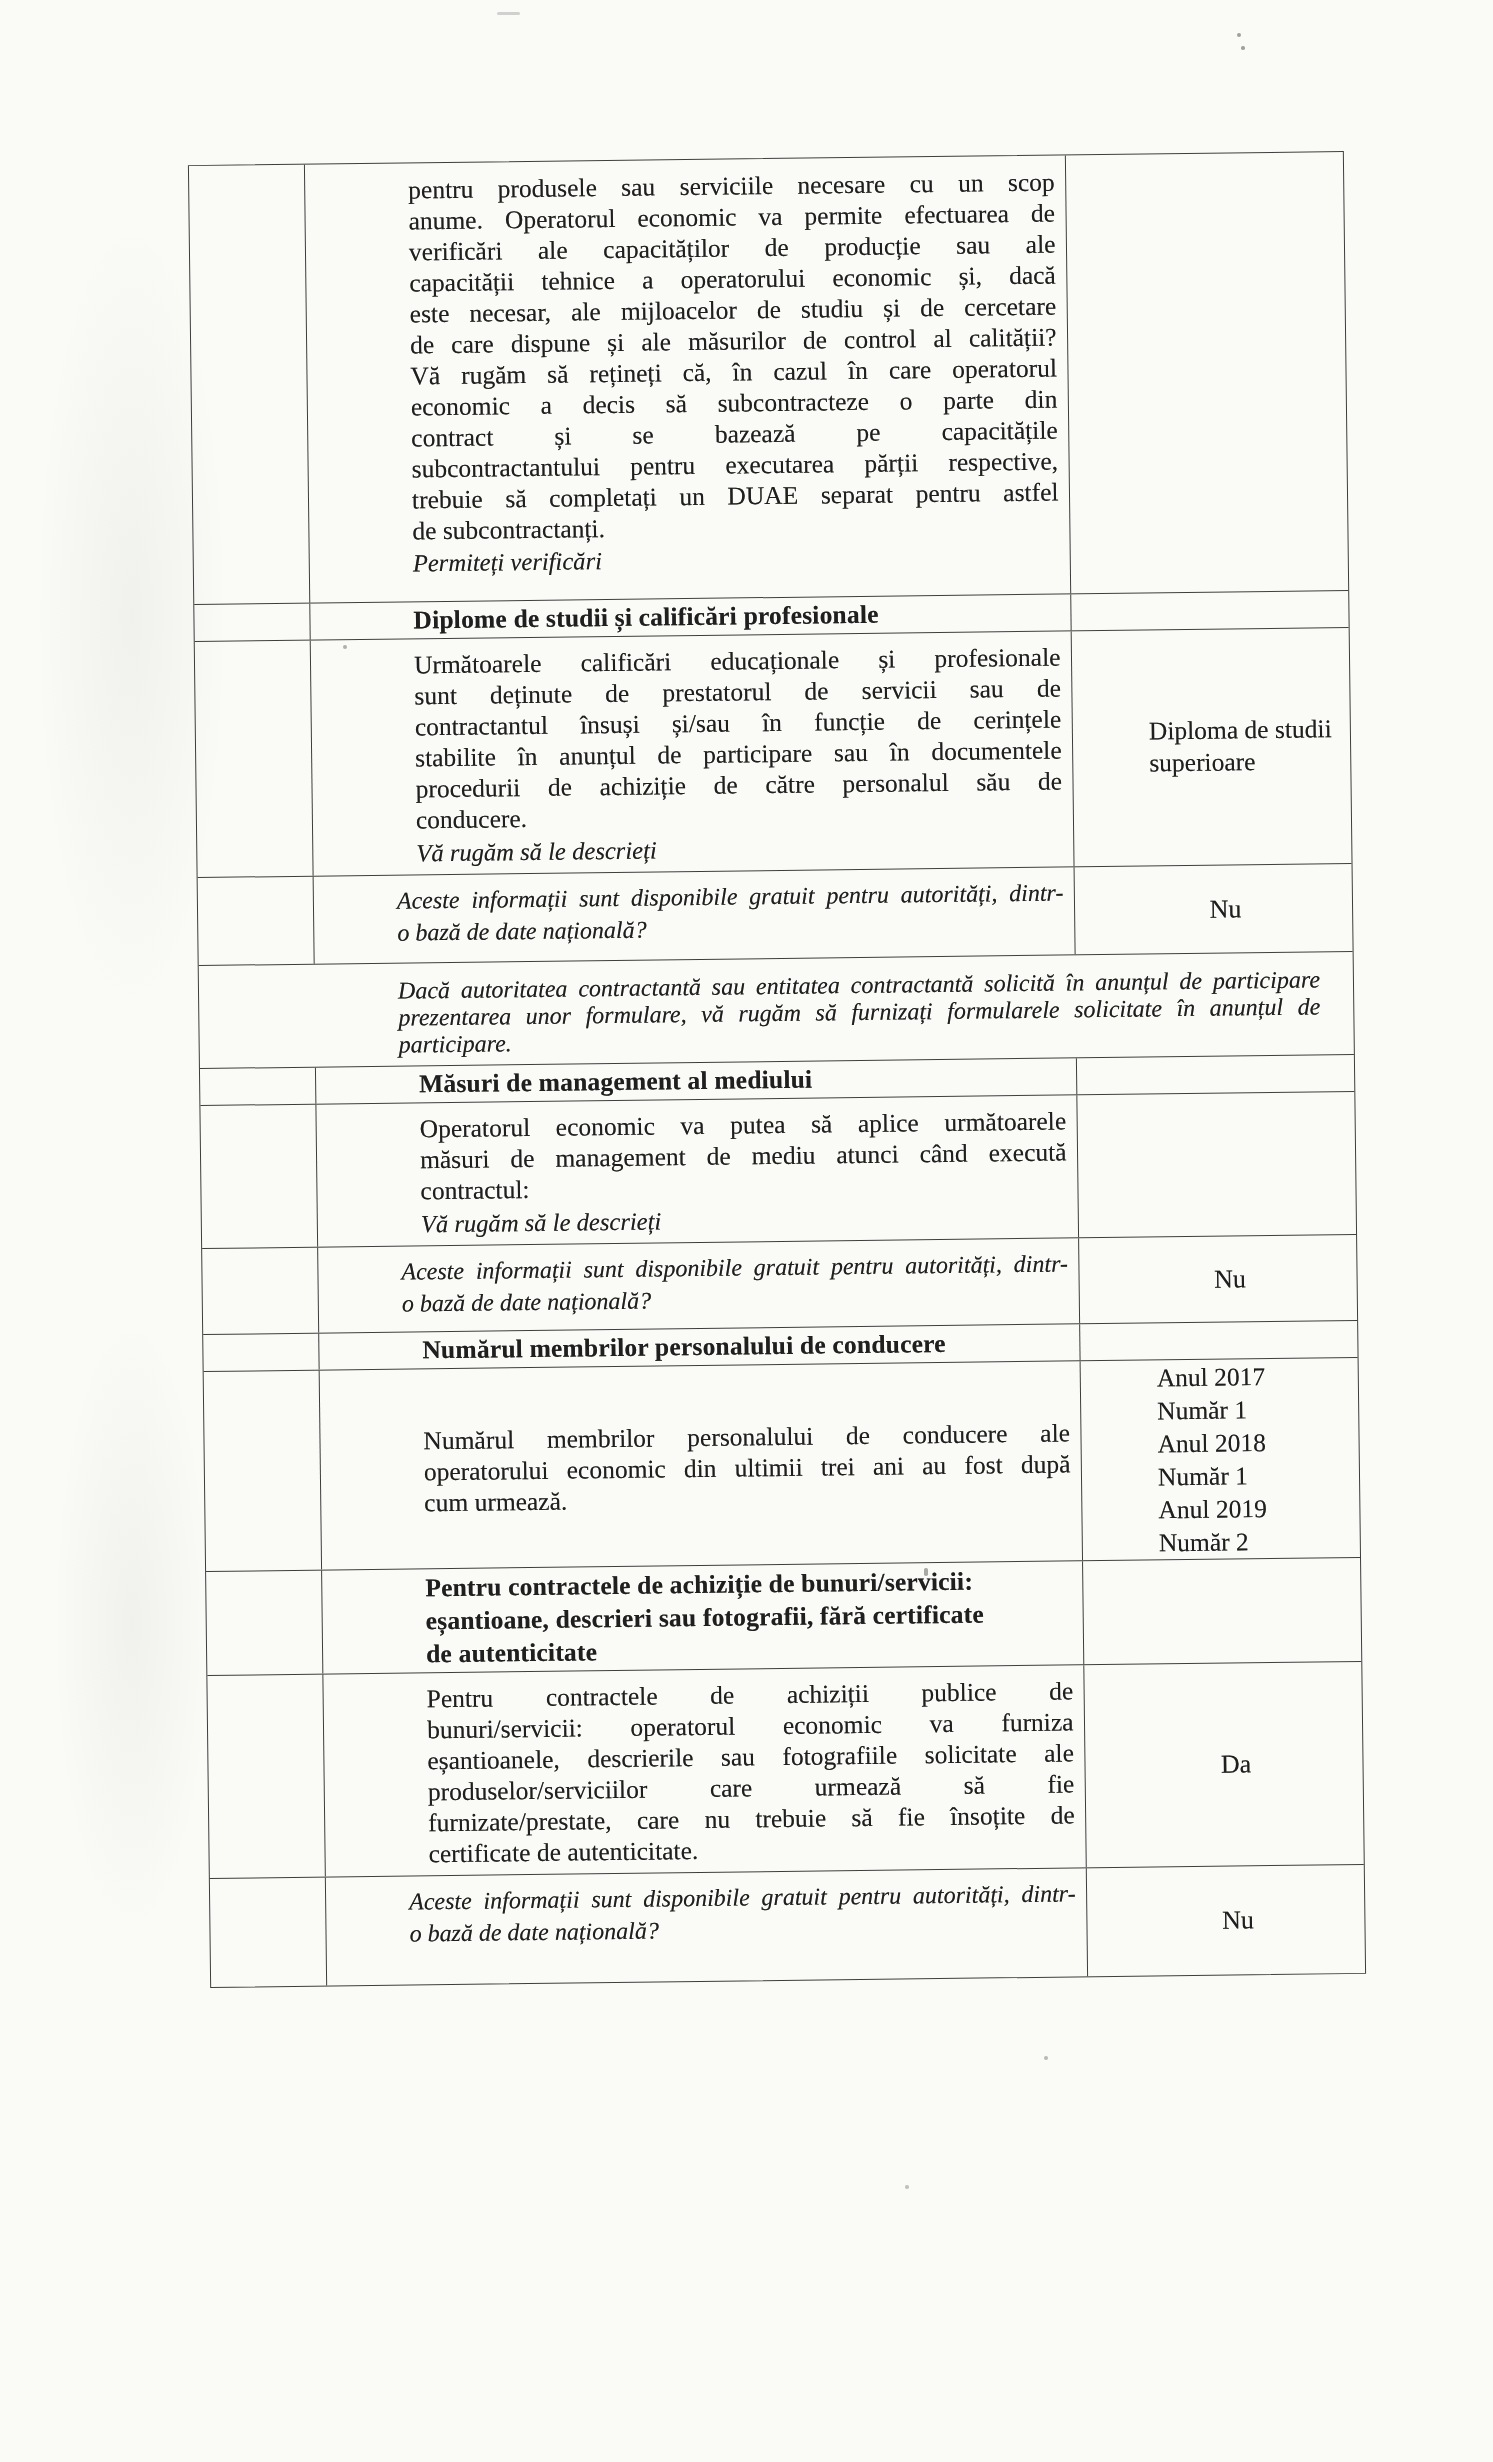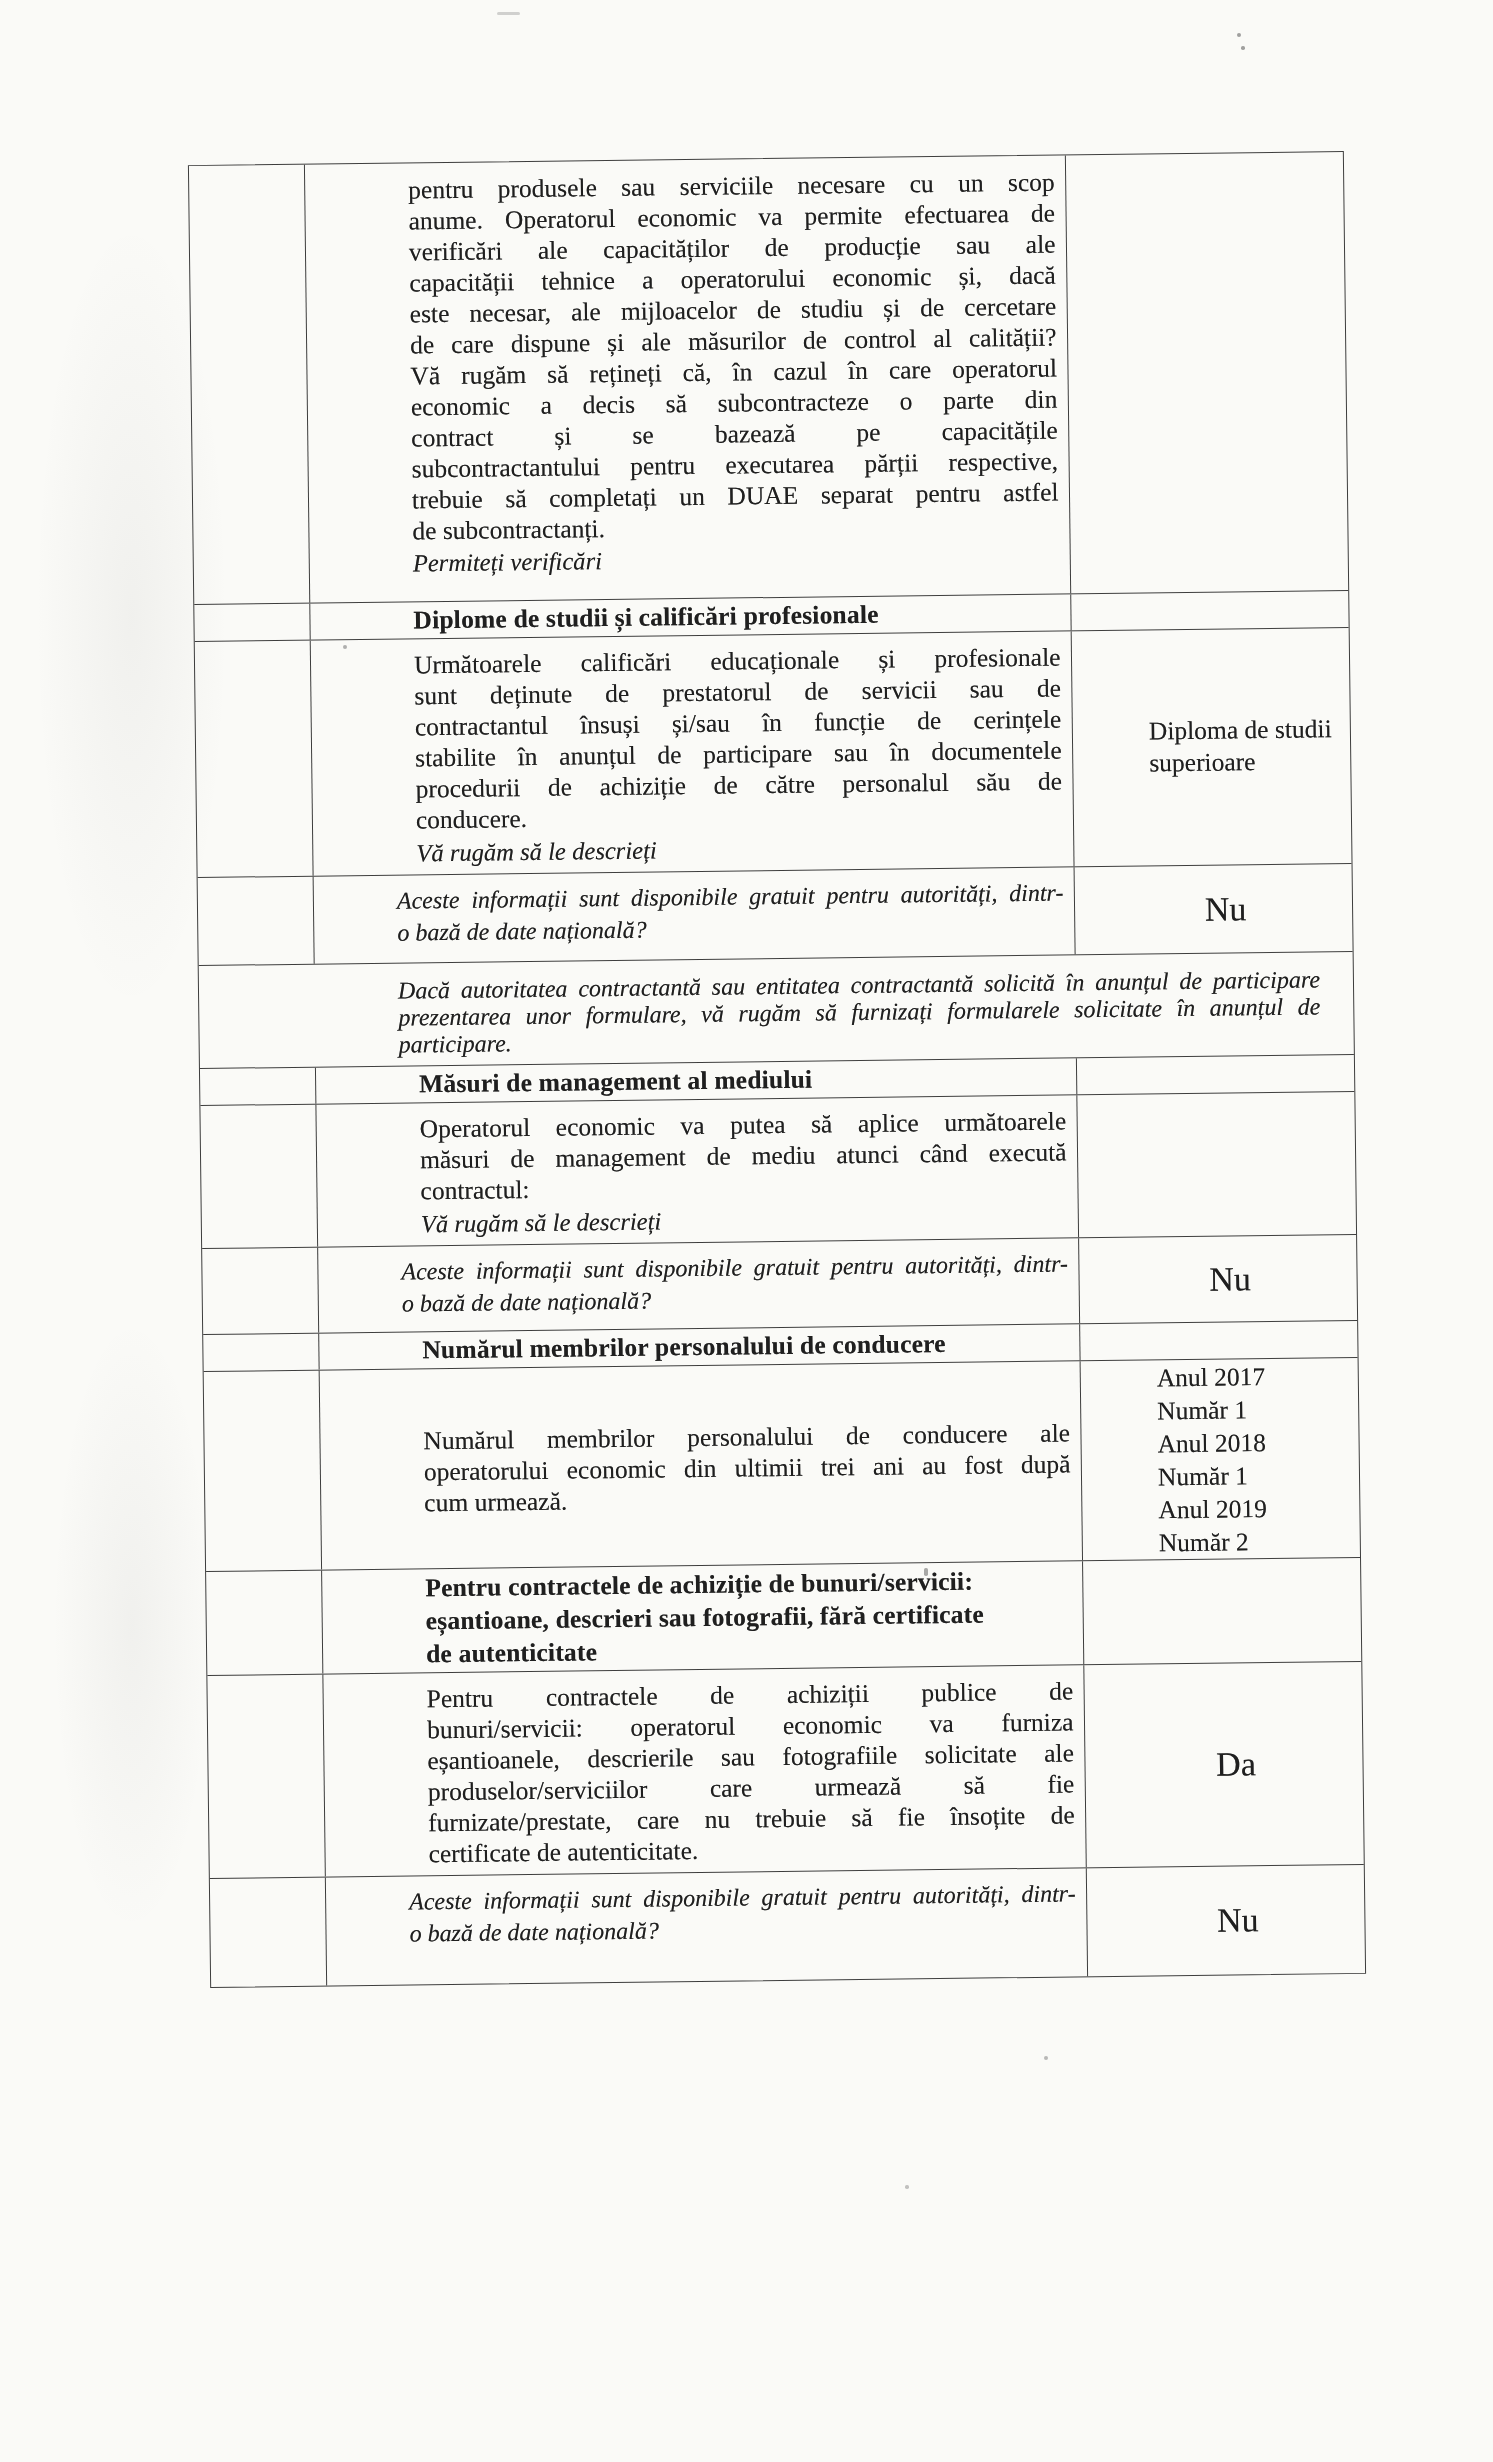--- a/index.html
+++ b/index.html
@@ -57,21 +57,21 @@
     flex: 1; padding: 14px 33px 7px 199px;
     font-style: italic; font-size: 24px; line-height: 27px;
   }
 
   .vcenter { display: flex; flex-direction: column; justify-content: center; }
 
   .ans-left { padding-left: 76px; font-size: 25.5px; line-height: 32px; width: 100%; }
   .ans-wrap { width: 255px; }         
   .ans-list { padding-left: 76px; font-size: 25.5px; line-height: 33px; }
   .cc.center { justify-content: center; }
-  .yesno { font-size: 34px; margin-left: 24px; }
+  .yesno { font-size: 26px; margin-left: 24px; }
 </style>
 </head>
 <body>
 
 <div class="shade" style="left:35px; top:220px; width:193px; height:791px;"></div>
 <div class="shade" style="left:53px; top:1318px; width:158px; height:615px;"></div>
 
 <div class="tbl">
 
   <div class="row" style="min-height:439px">

